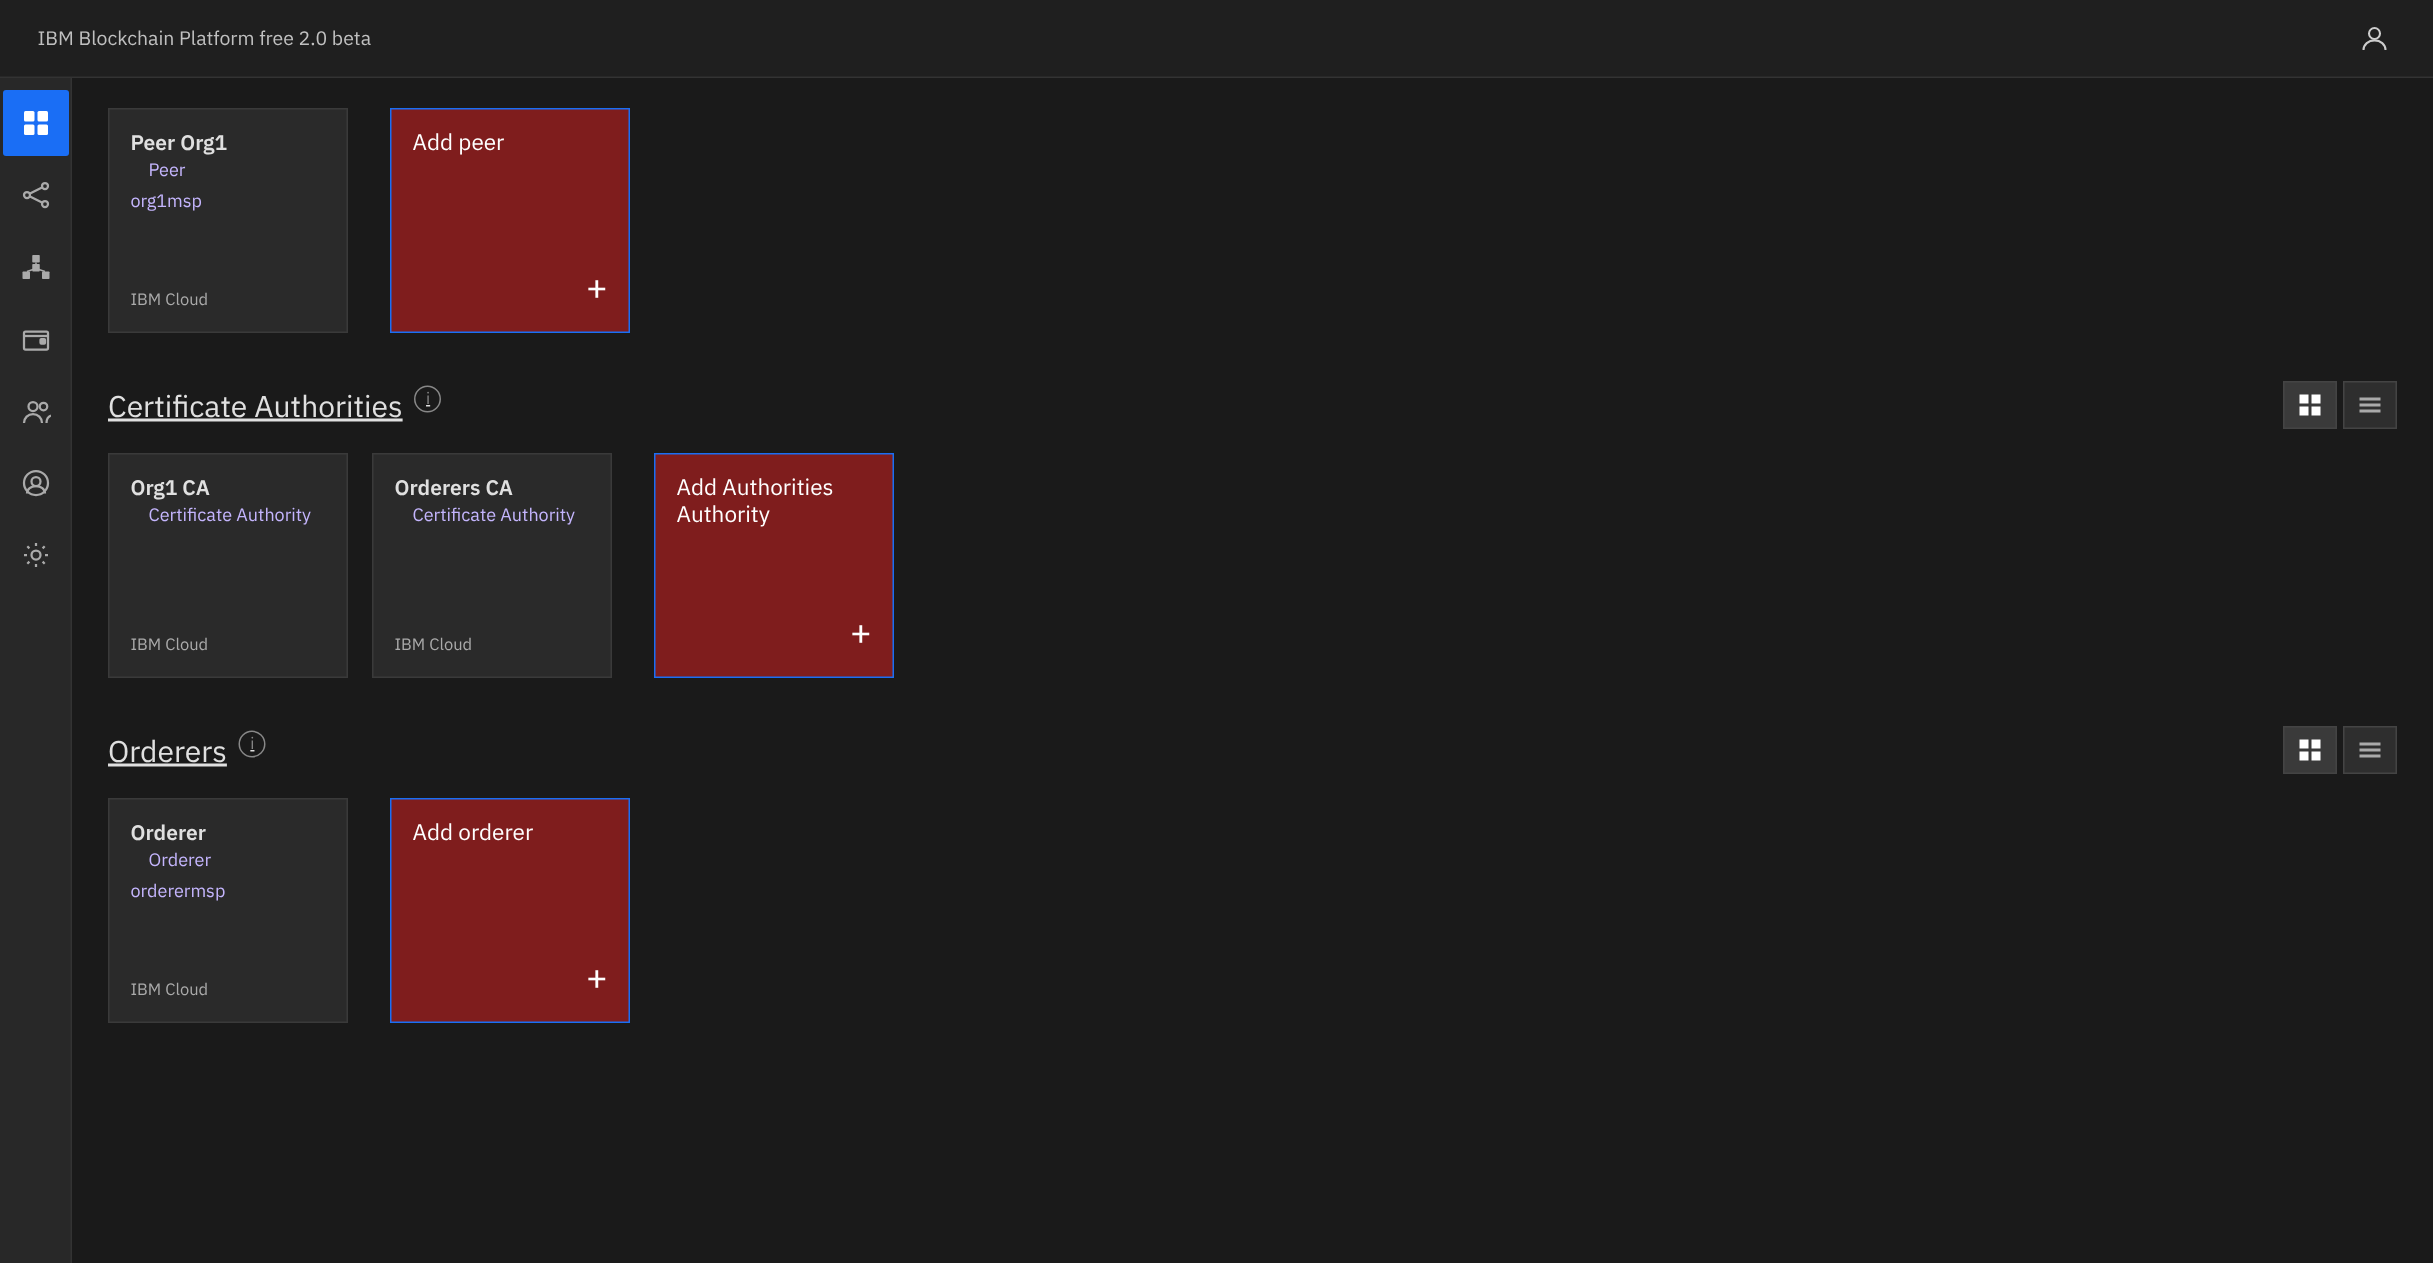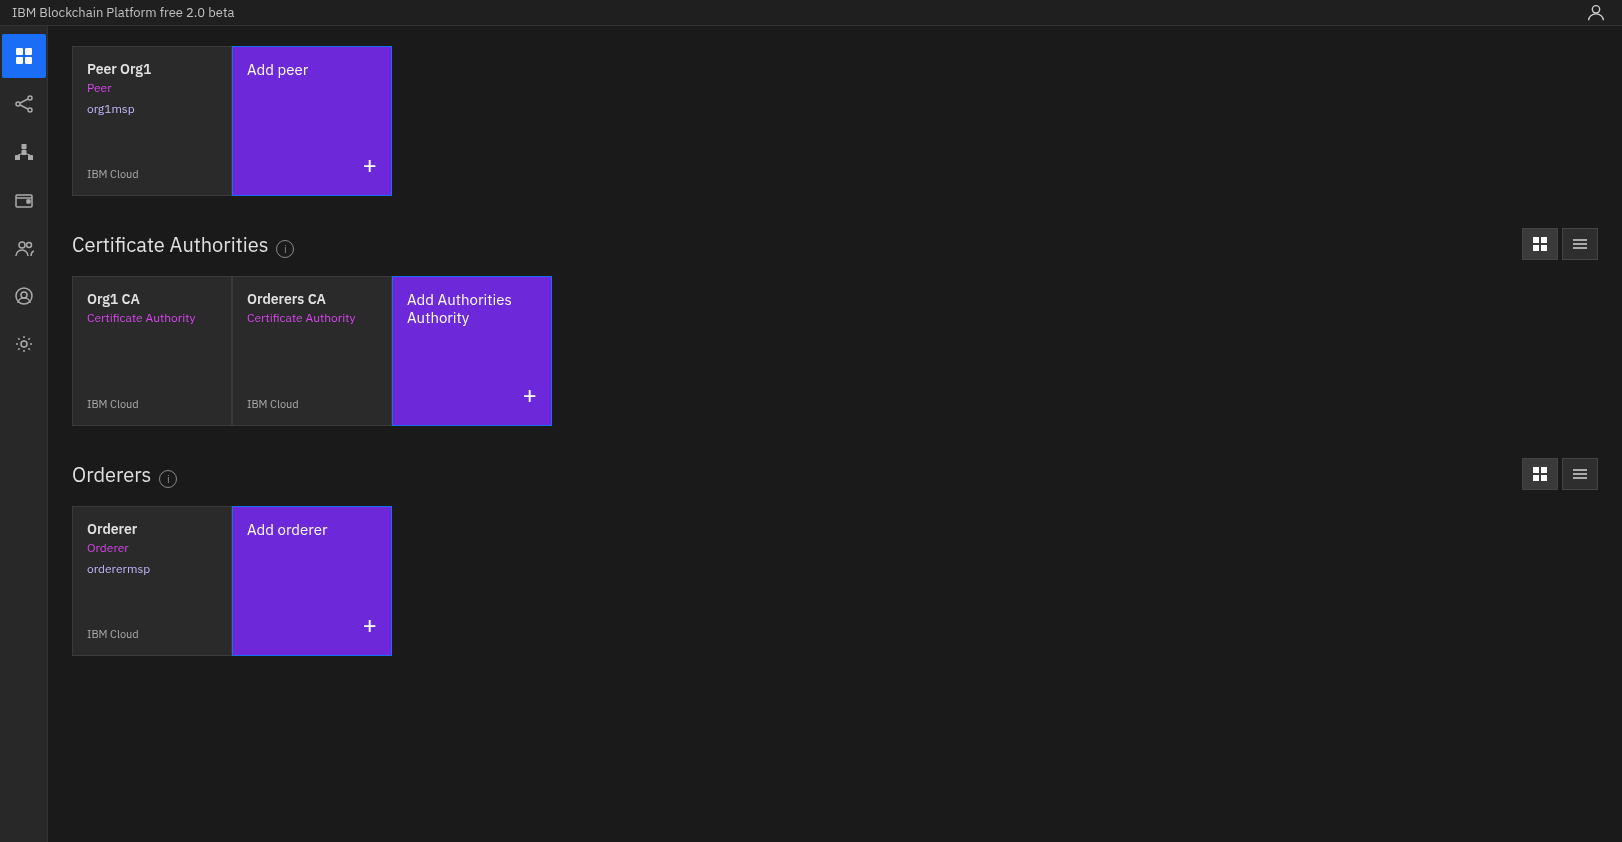--- a/index.html
+++ b/index.html
@@ -11,25 +11,25 @@
       height: 842px;
       width: 1622px;
       overflow: hidden;
       display: flex;
       flex-direction: column;
     }
 
     
     .topbar {
       background: #1f1f1f;
-      height: 26px;
+      height: 52px;
       display: flex;
       align-items: center;
       justify-content: space-between;
-      padding: 0 12px;
+      padding: 0 25px;
       border-bottom: 1px solid #333;
       flex-shrink: 0;
     }
     .topbar-title {
       font-size: 13px;
       color: #c0c0c0;
     }
     .topbar-avatar {
       width: 28px;
       height: 28px;
@@ -92,22 +92,23 @@
 
     .section-header {
       display: flex;
       align-items: center;
       justify-content: space-between;
       margin-bottom: 16px;
     }
 
     .section-title-row {
       display: flex;
-      align-items: flex-end;
+      align-items: flex-start;
       gap: 8px;
+      text-decoration: underline;
     }
 
     .section-title {
       font-size: 20px;
       font-weight: 400;
       color: #e0e0e0;
     }
 
     .info-icon {
       width: 18px;
@@ -141,21 +142,21 @@
     }
     .view-btn.active {
       background: #3a3a3a;
       color: #fff;
     }
 
     
     .cards-grid {
       display: flex;
       flex-wrap: wrap;
-      gap: 0;
+      gap: 16px;
     }
 
     
     .card {
       width: 160px;
       height: 150px;
       background: #2a2a2a;
       border: 1px solid #3a3a3a;
       display: flex;
       flex-direction: column;
@@ -166,38 +167,40 @@
     }
 
     .card-name {
       font-size: 14px;
       font-weight: 600;
       color: #e0e0e0;
       line-height: 1.2;
     }
     .card-type {
       font-size: 12px;
-      color: #d946ef;
+      color: #c4b5fd;
       margin-top: 2px;
+      margin-left: 12px;
     }
     .card-msp {
       font-size: 12px;
       color: #c4b5fd;
       margin-top: 6px;
     }
     .card-cloud {
       font-size: 11px;
       color: #aaa;
       margin-top: 12px;
     }
 
     
     .card-add {
-      background: #6d28d9;
+      background: #7f1d1d;
       border-color: #1a6ef5;
+      margin-left: 12px;
     }
     .card-add .card-name {
       color: #fff;
       font-size: 15px;
       font-weight: 400;
     }
     .card-add-icon {
       font-size: 24px;
       color: #fff;
       text-align: right;

